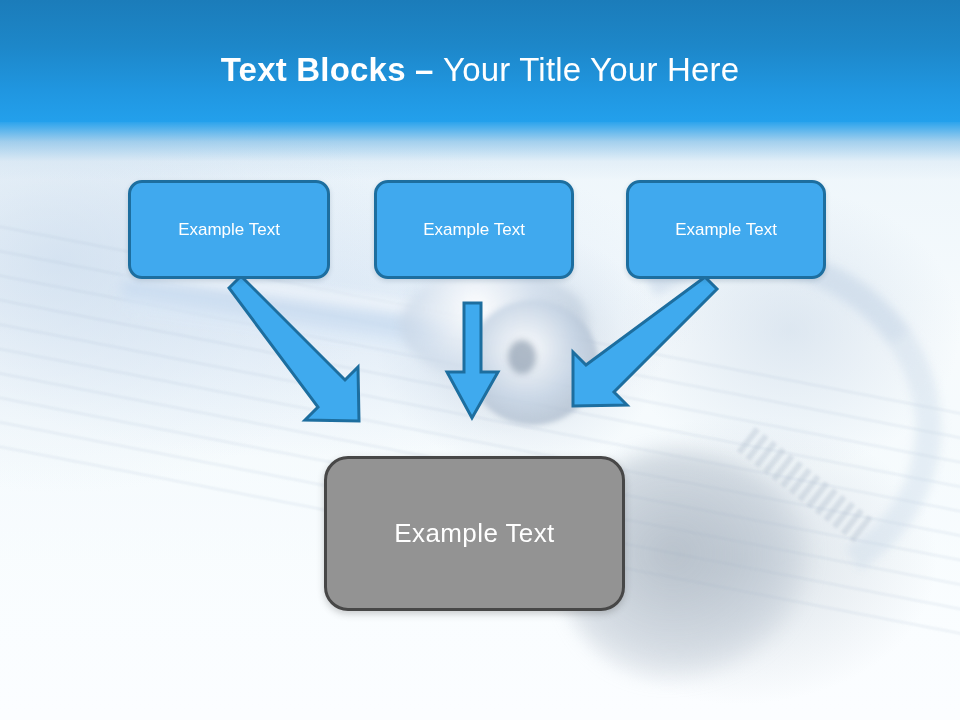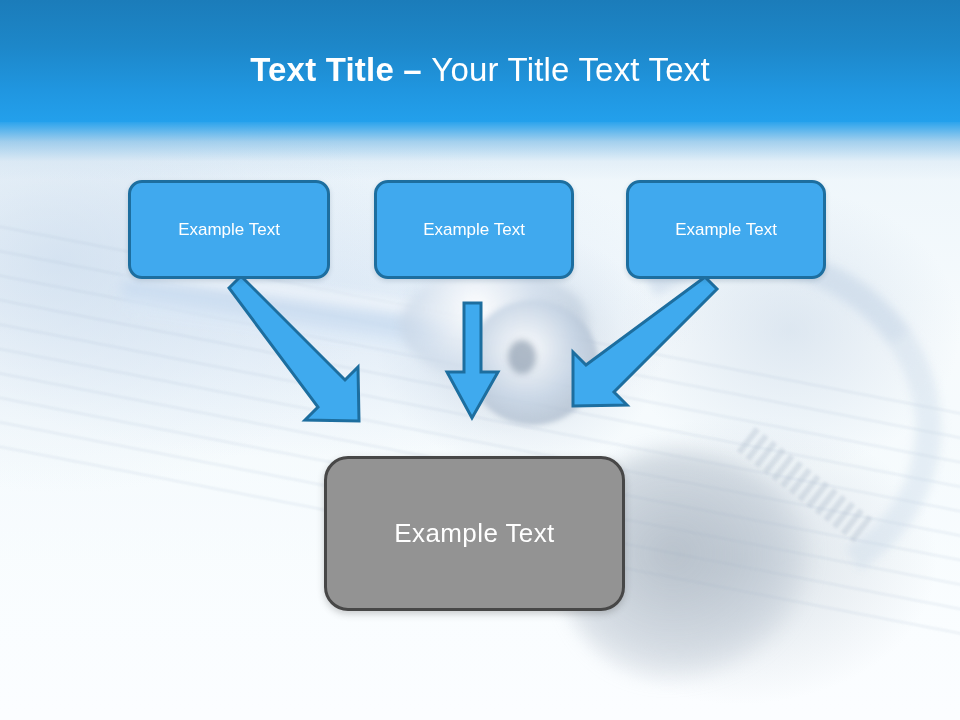--- a/index.html
+++ b/index.html
@@ -209,21 +209,21 @@
   <div class="bg-tube"></div>
   <div class="bg-scope-head"></div>
   <div class="bg-scope-bell"></div>
   <div class="bg-scope-dot"></div>
   <div class="bg-shadow-blob"></div>
   <div class="bg-watermark"></div>
 
   <div class="header"></div>
   <div class="header-fade"></div>
   <div class="title">
-    <span class="t-bold">Text Title </span><span class="t-bold">– </span><span class="t-reg">Your Title Text Text</span>
+    <span class="t-bold">Text Blocks </span><span class="t-bold">– </span><span class="t-reg">Your Title Your Here</span>
   </div>
 
   <svg class="arrow-svg" viewBox="0 0 960 720">
 
     <polygon class="arrow-shape" points="229,288 241,276 345,380 358,367 359,421 305,420 318,407"></polygon>
 
     <polygon class="arrow-shape" points="464,303 481,303 481,372 498,372 472,418 447,372 464,372"></polygon>
 
     <polygon class="arrow-shape" points="705,277 717,289 614,392 627,405 573,406 573,352 586,365"></polygon>
   </svg>

